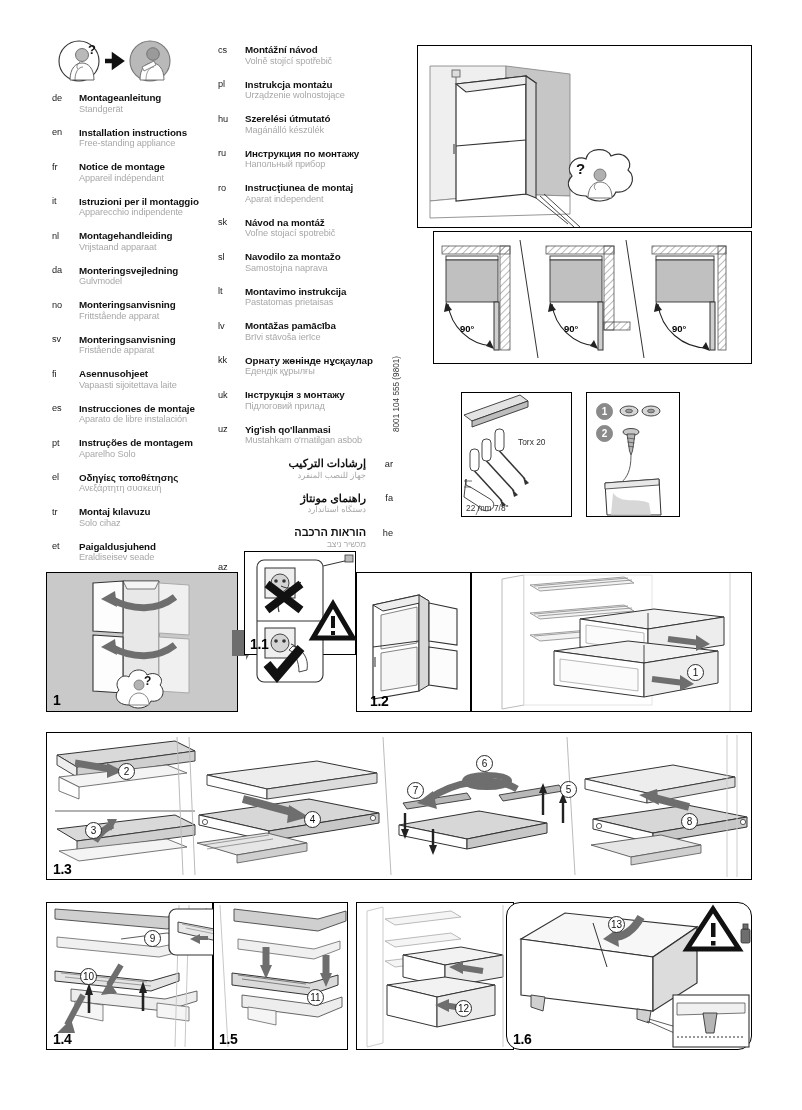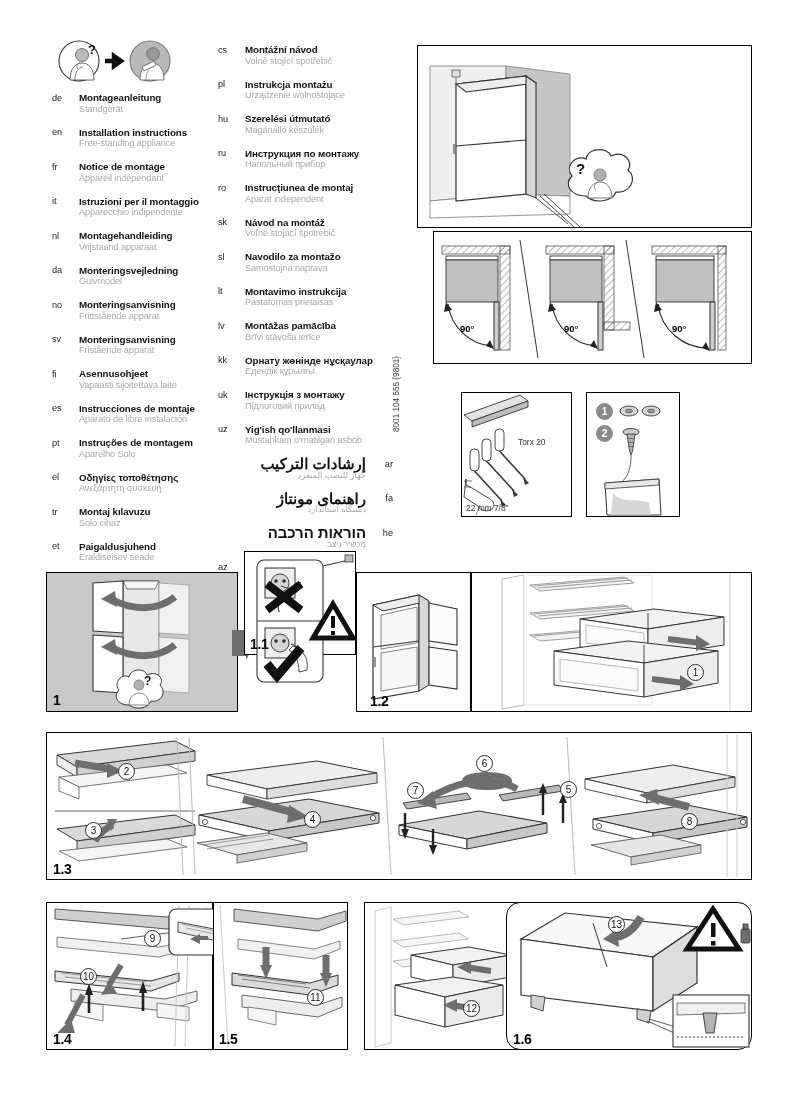--- a/index.html
+++ b/index.html
@@ -28,21 +28,21 @@
   .lang-texts { flex: 1; }
   .lang-title {
     font-size: 9.8px; font-weight: bold; color: #111; line-height: 11.5px;
     letter-spacing: -0.1px;
   }
   .lang-sub {
     font-size: 9.2px; color: #a8a8a8; line-height: 11.5px;
     letter-spacing: -0.1px;
   }
   .rtl { direction: rtl; text-align: right; }
-  .rtl .lang-title { font-size: 15px; }
+  .rtl .lang-title { font-size: 11px; }
   .rtl .lang-sub { font-size: 8.4px; }
   .cjk .lang-title { font-size: 10.5px; }
   .cjk .lang-sub { font-size: 9.5px; }
 
   
   #person-icons { position: absolute; left: 58px; top: 40px; }
 
   
   #doc-number {
     position: absolute; left: 392px; top: 432px;
@@ -754,21 +754,21 @@
     <path d="M52 44 L52 66" stroke="#6e6e6e" stroke-width="7"></path>
     <path d="M46 62 L52 76 L58 62 Z" fill="#6e6e6e"></path>
     <path d="M112 52 L112 74" stroke="#6e6e6e" stroke-width="7"></path>
     <path d="M106 70 L112 84 L118 70 Z" fill="#6e6e6e"></path>
     <line x1="6" y1="2" x2="14" y2="144" stroke="#c8c8c8" stroke-width="1"></line>
   </svg>
   <div class="callout" style="left:93px; top:50px;margin-top:36px;">11</div>
   <div class="panel-label" style="left:5px; bottom:2px;">1.5</div>
 </div>
 
-<div class="panel" style="left:364px; top:902px; width:158px; height:148px;">
+<div class="panel" style="left:356px; top:902px; width:158px; height:148px;">
   <svg width="156" height="146" viewBox="0 0 156 146">
     <polygon points="10,8 26,4 26,140 10,144" fill="#fff" stroke="#ccc" stroke-width="1"></polygon>
     <g stroke="#aaa" stroke-width="0.8" fill="#f5f5f5">
       <polygon points="28,16 94,8 104,14 38,22"></polygon>
       <polygon points="28,38 94,30 104,36 38,44"></polygon>
       <polygon points="28,58 94,50 104,56 38,64"></polygon>
     </g>
 
     <polygon points="46,52 104,44 146,52 88,62" fill="#f2f2f2" stroke="#333" stroke-width="1"></polygon>
     <polygon points="46,52 88,62 88,84 46,74" fill="#fff" stroke="#333" stroke-width="1"></polygon>

